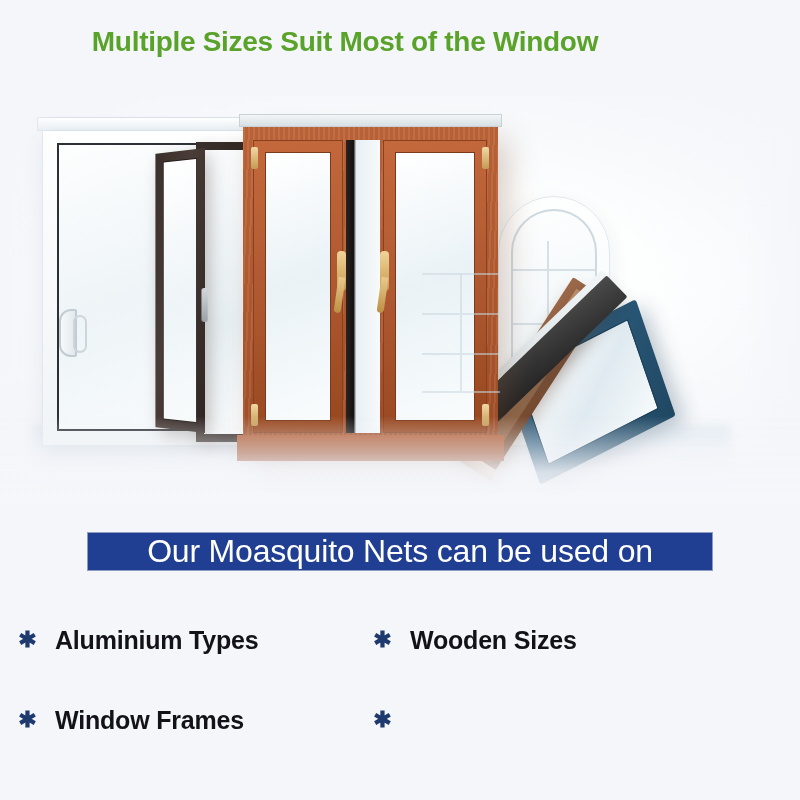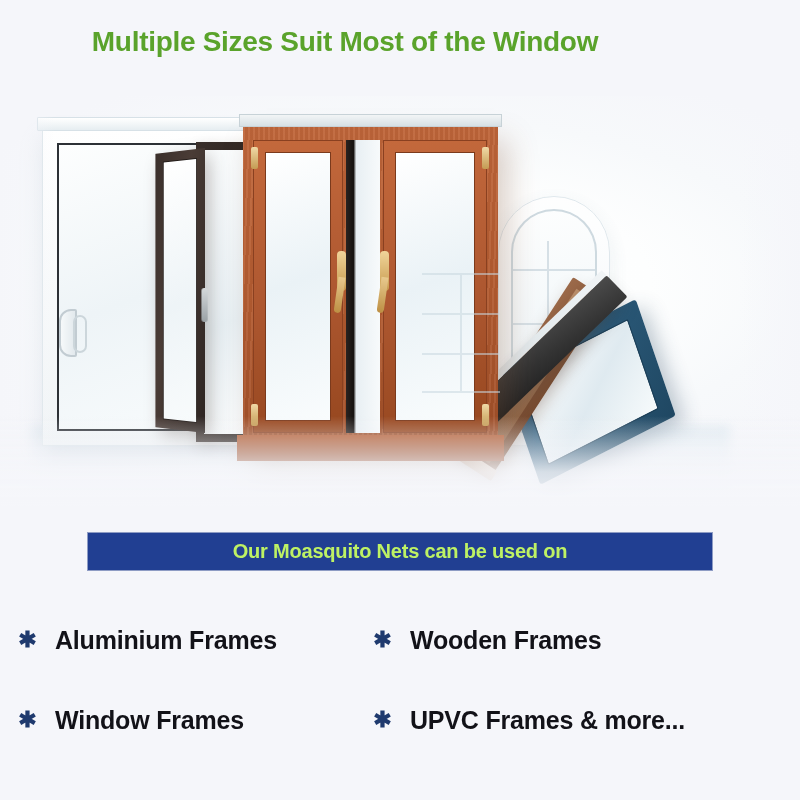--- a/index.html
+++ b/index.html
@@ -257,23 +257,23 @@
     top: 532px;
     width: 626px;
     height: 39px;
     background: #213f92;
     border: 1px solid #8e9cc4;
     display: flex;
     align-items: center;
     justify-content: center;
   }
   .banner-text {
-    color: #bef264;
-    font-size: 20px;
-    font-weight: bold;
+    color: #ffffff;
+    font-size: 32px;
+    font-weight: normal;
     letter-spacing: -0.2px;
     white-space: nowrap;
   }
 
   
   .frames-list {
     position: absolute;
     left: 0;
     top: 600px;
     width: 800px;
@@ -391,31 +391,30 @@
 </div>
 
 <div class="banner">
   <span class="banner-text">Our Moasquito Nets can be used on</span>
 </div>
 
 <div class="frames-list">
 
   <div class="frame-item">
     <span class="bullet">✱</span>
-    <span class="label">Aluminium Frames</span>
+    <span class="label">Aluminium Types</span>
   </div>
 
   <div class="frame-item col2">
     <span class="bullet">✱</span>
-    <span class="label">Wooden Frames</span>
+    <span class="label">Wooden Sizes</span>
   </div>
 
   <div class="frame-item">
     <span class="bullet">✱</span>
     <span class="label">Window Frames</span>
   </div>
 
   <div class="frame-item col2">
     <span class="bullet">✱</span>
-    <span class="label">UPVC Frames &amp; more...</span>
   </div>
 
 </div>
 
 </body></html>

